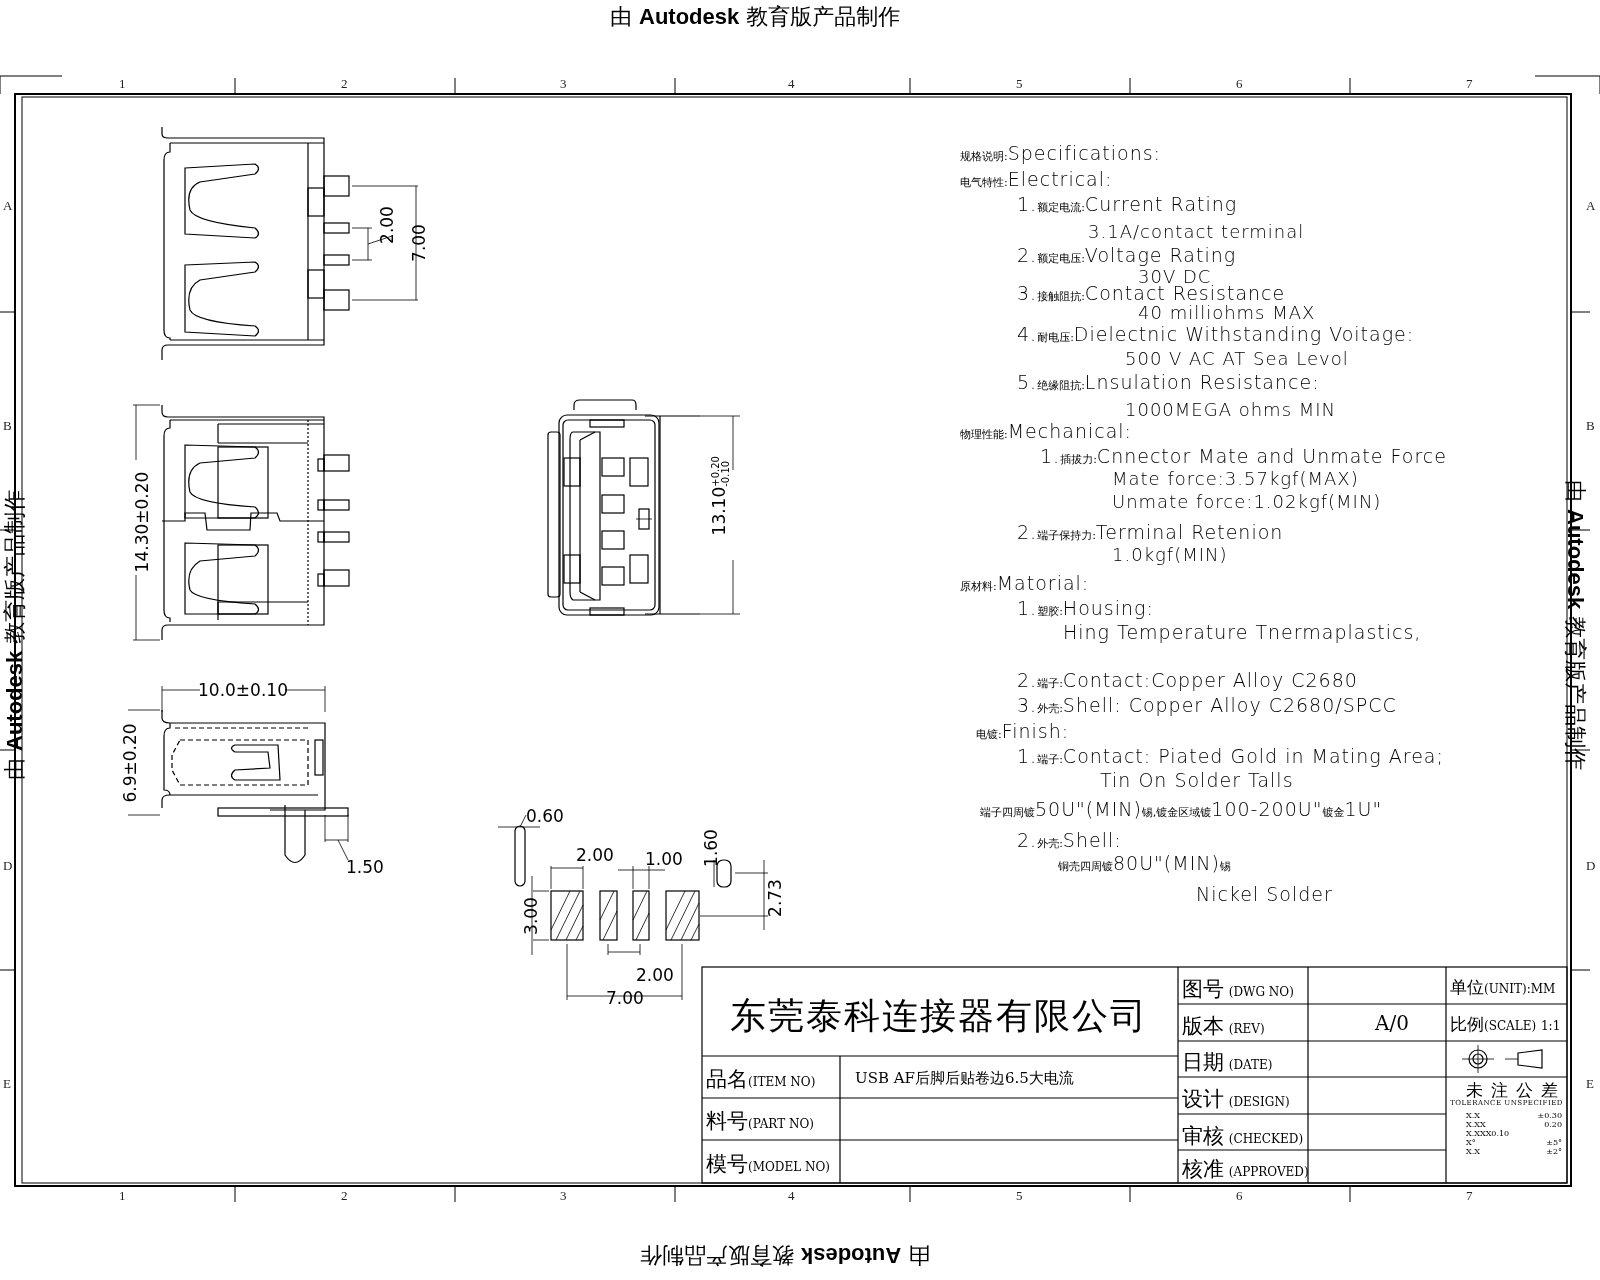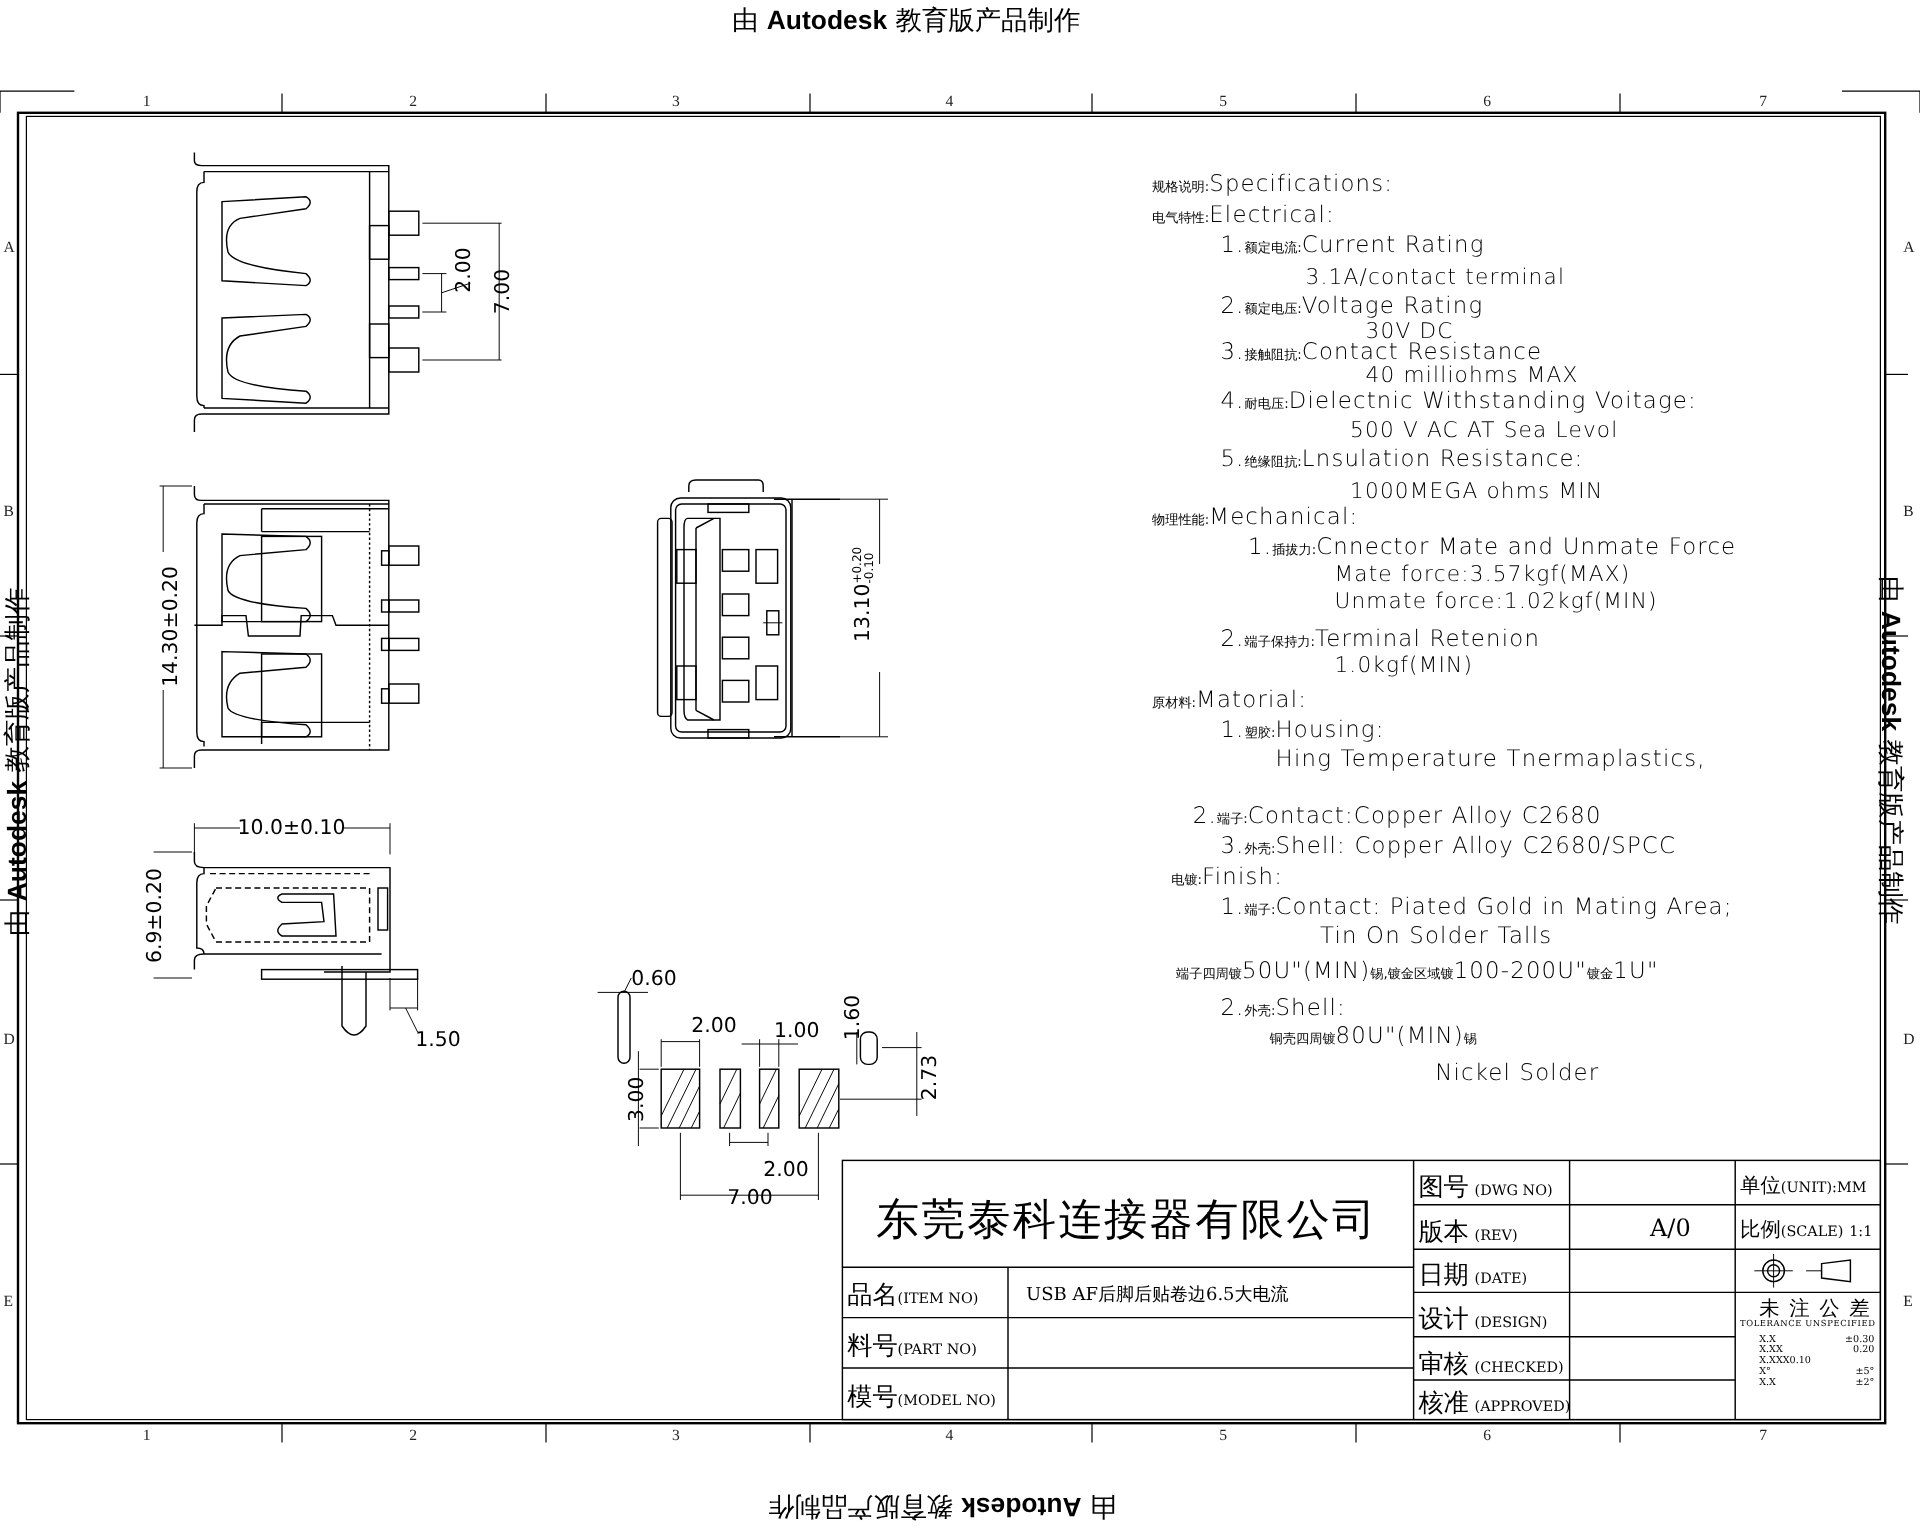--- a/index.html
+++ b/index.html
@@ -337,21 +337,21 @@
   </div>
   <div class="abs spec" style="left:1112px; top:544px; font-size:18px;">1.0kgf(MIN)</div>
 
   <div class="abs spec" style="left:960px; top:572px;">
     <span class="cn">原材料:</span><span>Matorial:</span>
   </div>
   <div class="abs spec" style="left:1017px; top:597px;">
     <span>1.</span><span class="cn">塑胶:</span><span>Housing:</span>
   </div>
   <div class="abs spec" style="left:1063px; top:621px;">Hing  Temperature    Tnermaplastics,</div>
-  <div class="abs spec" style="left:994px; top:669px;text-align:right;">
+  <div class="abs spec" style="left:1017px; top:669px;text-align:right;">
     <span>2.</span><span class="cn">端子:</span><span>Contact:Copper  Alloy  C2680</span>
   </div>
   <div class="abs spec" style="left:1017px; top:694px;">
     <span>3.</span><span class="cn">外壳:</span><span>Shell:  Copper  Alloy  C2680/SPCC</span>
   </div>
 
   <div class="abs spec" style="left:960px; top:720px;margin-left:16px;">
     <span class="cn">电镀:</span><span>Finish:</span>
   </div>
   <div class="abs spec" style="left:1017px; top:745px;">

